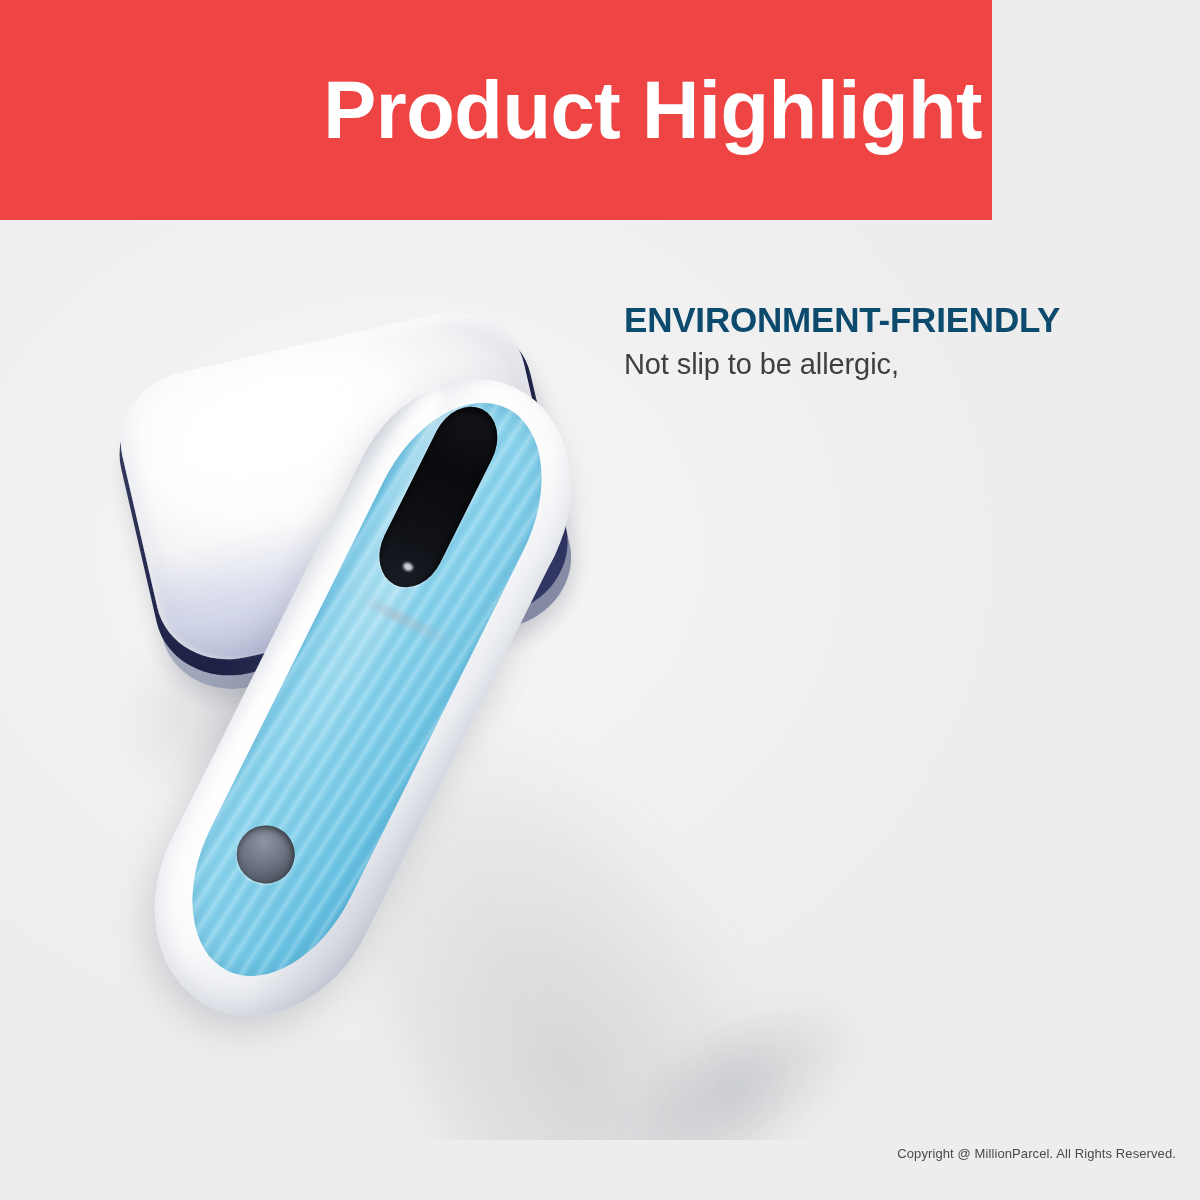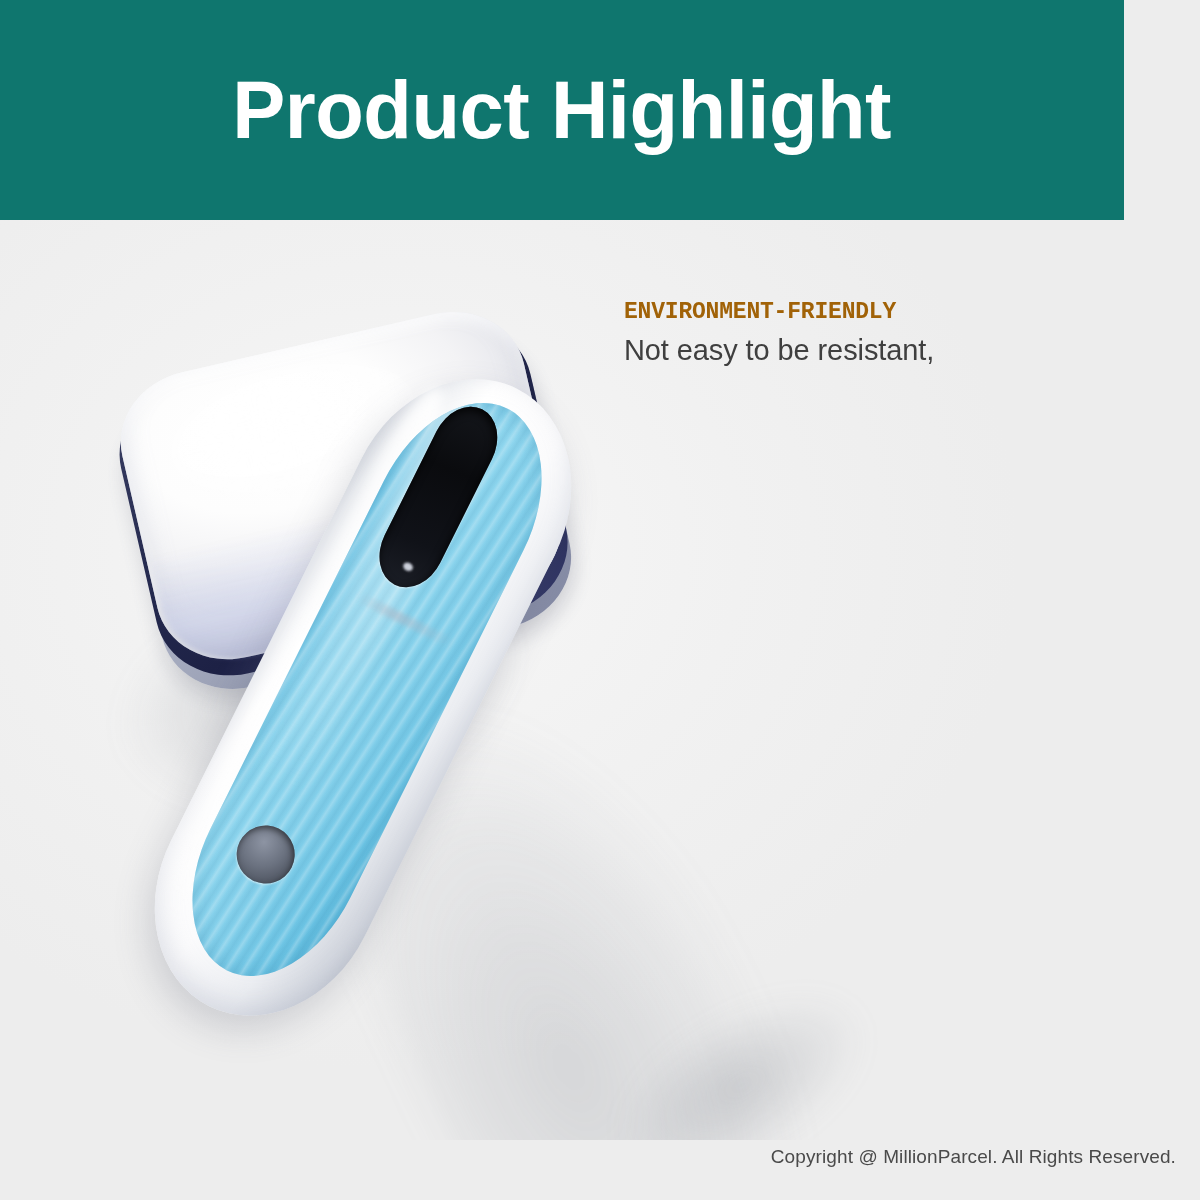--- a/index.html
+++ b/index.html
@@ -19,26 +19,26 @@
     height: 1200px;
     background: #ededed;
     overflow: hidden;
   }
 
   
   .header-banner {
     position: absolute;
     left: 0;
     top: 0;
-    width: 1124px;
+    width: 992px;
     height: 220px;
-    background: #0f766e;
+    background: #ef4444;
     display: flex;
     align-items: center;
-    justify-content: center;
+    justify-content: flex-end;
   }
   .header-title {
     font-family: "Liberation Sans", sans-serif;
     font-size: 82px;
     font-weight: bold;
     color: #ffffff;
     letter-spacing: -0.5px;
     line-height: 1;
     margin: 0;
     text-align: center;
@@ -46,24 +46,24 @@
   }
 
   
   .copy-block {
     position: absolute;
     left: 624px;
     top: 298px;
     width: 540px;
   }
   .feature-heading {
-    font-family: Liberation Mono, monospace;
-    font-size: 23px;
+    font-family: Liberation Sans, sans-serif;
+    font-size: 35px;
     font-weight: bold;
-    color: #a16207;
+    color: #0c4a6e;
     line-height: 1.24;
     letter-spacing: -0.2px;
     margin: 0 0 4px 0;
     text-transform: uppercase;
   }
   .feature-heading span { display: block; }
   .feature-body {
     font-family: "Liberation Sans", sans-serif;
     font-size: 29px;
     font-weight: normal;
@@ -329,21 +329,21 @@
     width: 1200px;
     height: 54px;
     display: flex;
     align-items: flex-start;
     justify-content: flex-end;
     padding-right: 24px;
     box-sizing: border-box;
   }
   .footer-text {
     font-family: "Liberation Sans", sans-serif;
-    font-size: 19px;
+    font-size: 13px;
     color: #4a4a4a;
     letter-spacing: 0.1px;
   }
 </style>
 </head>
 <body>
 
 <div class="page">
 
   <div class="header-banner">
@@ -379,21 +379,21 @@
       <div class="hang-hole"></div>
     </div>
 
   </div>
 
   <div class="copy-block">
     <h2 class="feature-heading">
       <span>ENVIRONMENT-FRIENDLY</span>
     </h2>
     <p class="feature-body">
-      <span>Not easy to be resistant,</span>
+      <span>Not slip to be allergic,</span>
     </p>
   </div>
 
   <div class="footer">
     <div class="footer-text">Copyright @ MillionParcel. All Rights Reserved.</div>
   </div>
 
 </div>
 
 </body></html>

